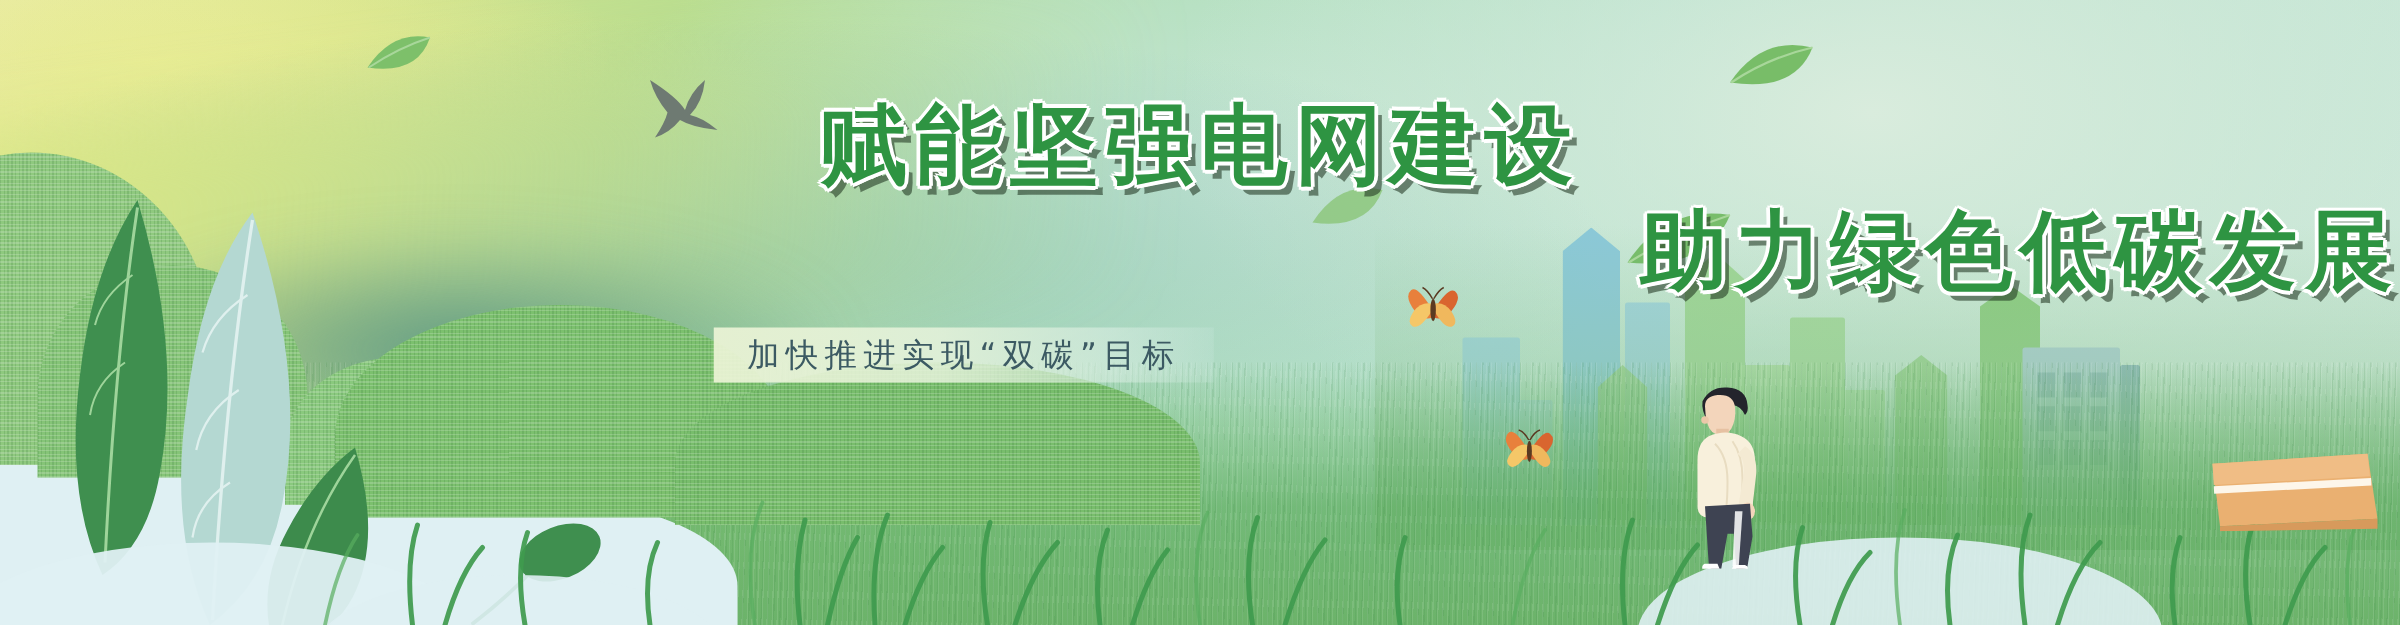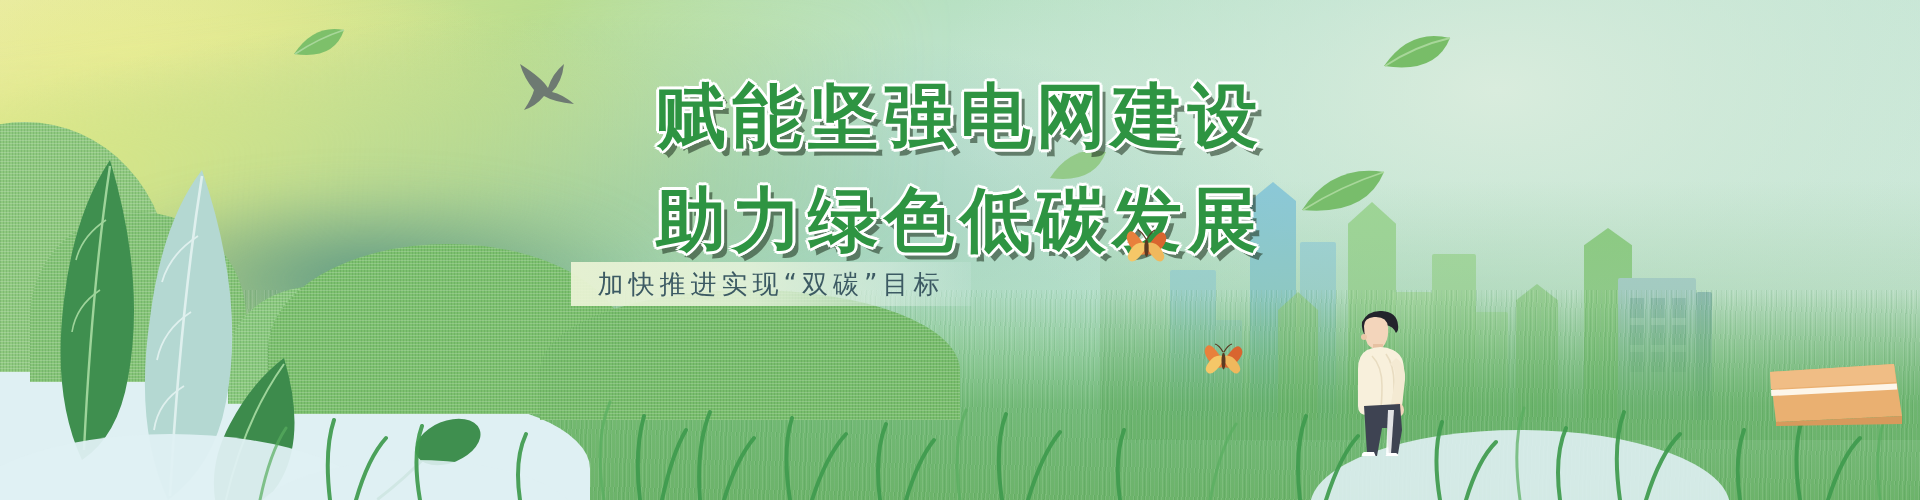--- a/index.html
+++ b/index.html
@@ -102,21 +102,21 @@
     letter-spacing:6px;
     color:#2e9442;
     text-shadow:
        -2px -2px 0 #ffffff,  2px -2px 0 #ffffff,
        -2px  2px 0 #ffffff,  2px  2px 0 #ffffff,
        -3px  0   0 #ffffff,  3px  0   0 #ffffff,
         0   -3px 0 #ffffff,  0    3px 0 #ffffff,
         6px 7px 0 rgba(25,45,25,.55);
     white-space:nowrap;
   }
-  .title-line-2 { margin-top:20px; }
+  .title-line-2 { margin-top:1px;text-align:right; }
 
   
   .subtitle-wrap {
     position:absolute;
     left:571px;
     top:262px;
     width:400px;
     height:44px;
     z-index:45;
     background:linear-gradient(90deg, rgba(236,244,214,.92) 0%, rgba(231,243,220,.85) 45%, rgba(222,240,230,.55) 80%, rgba(215,237,234,.18) 100%);

